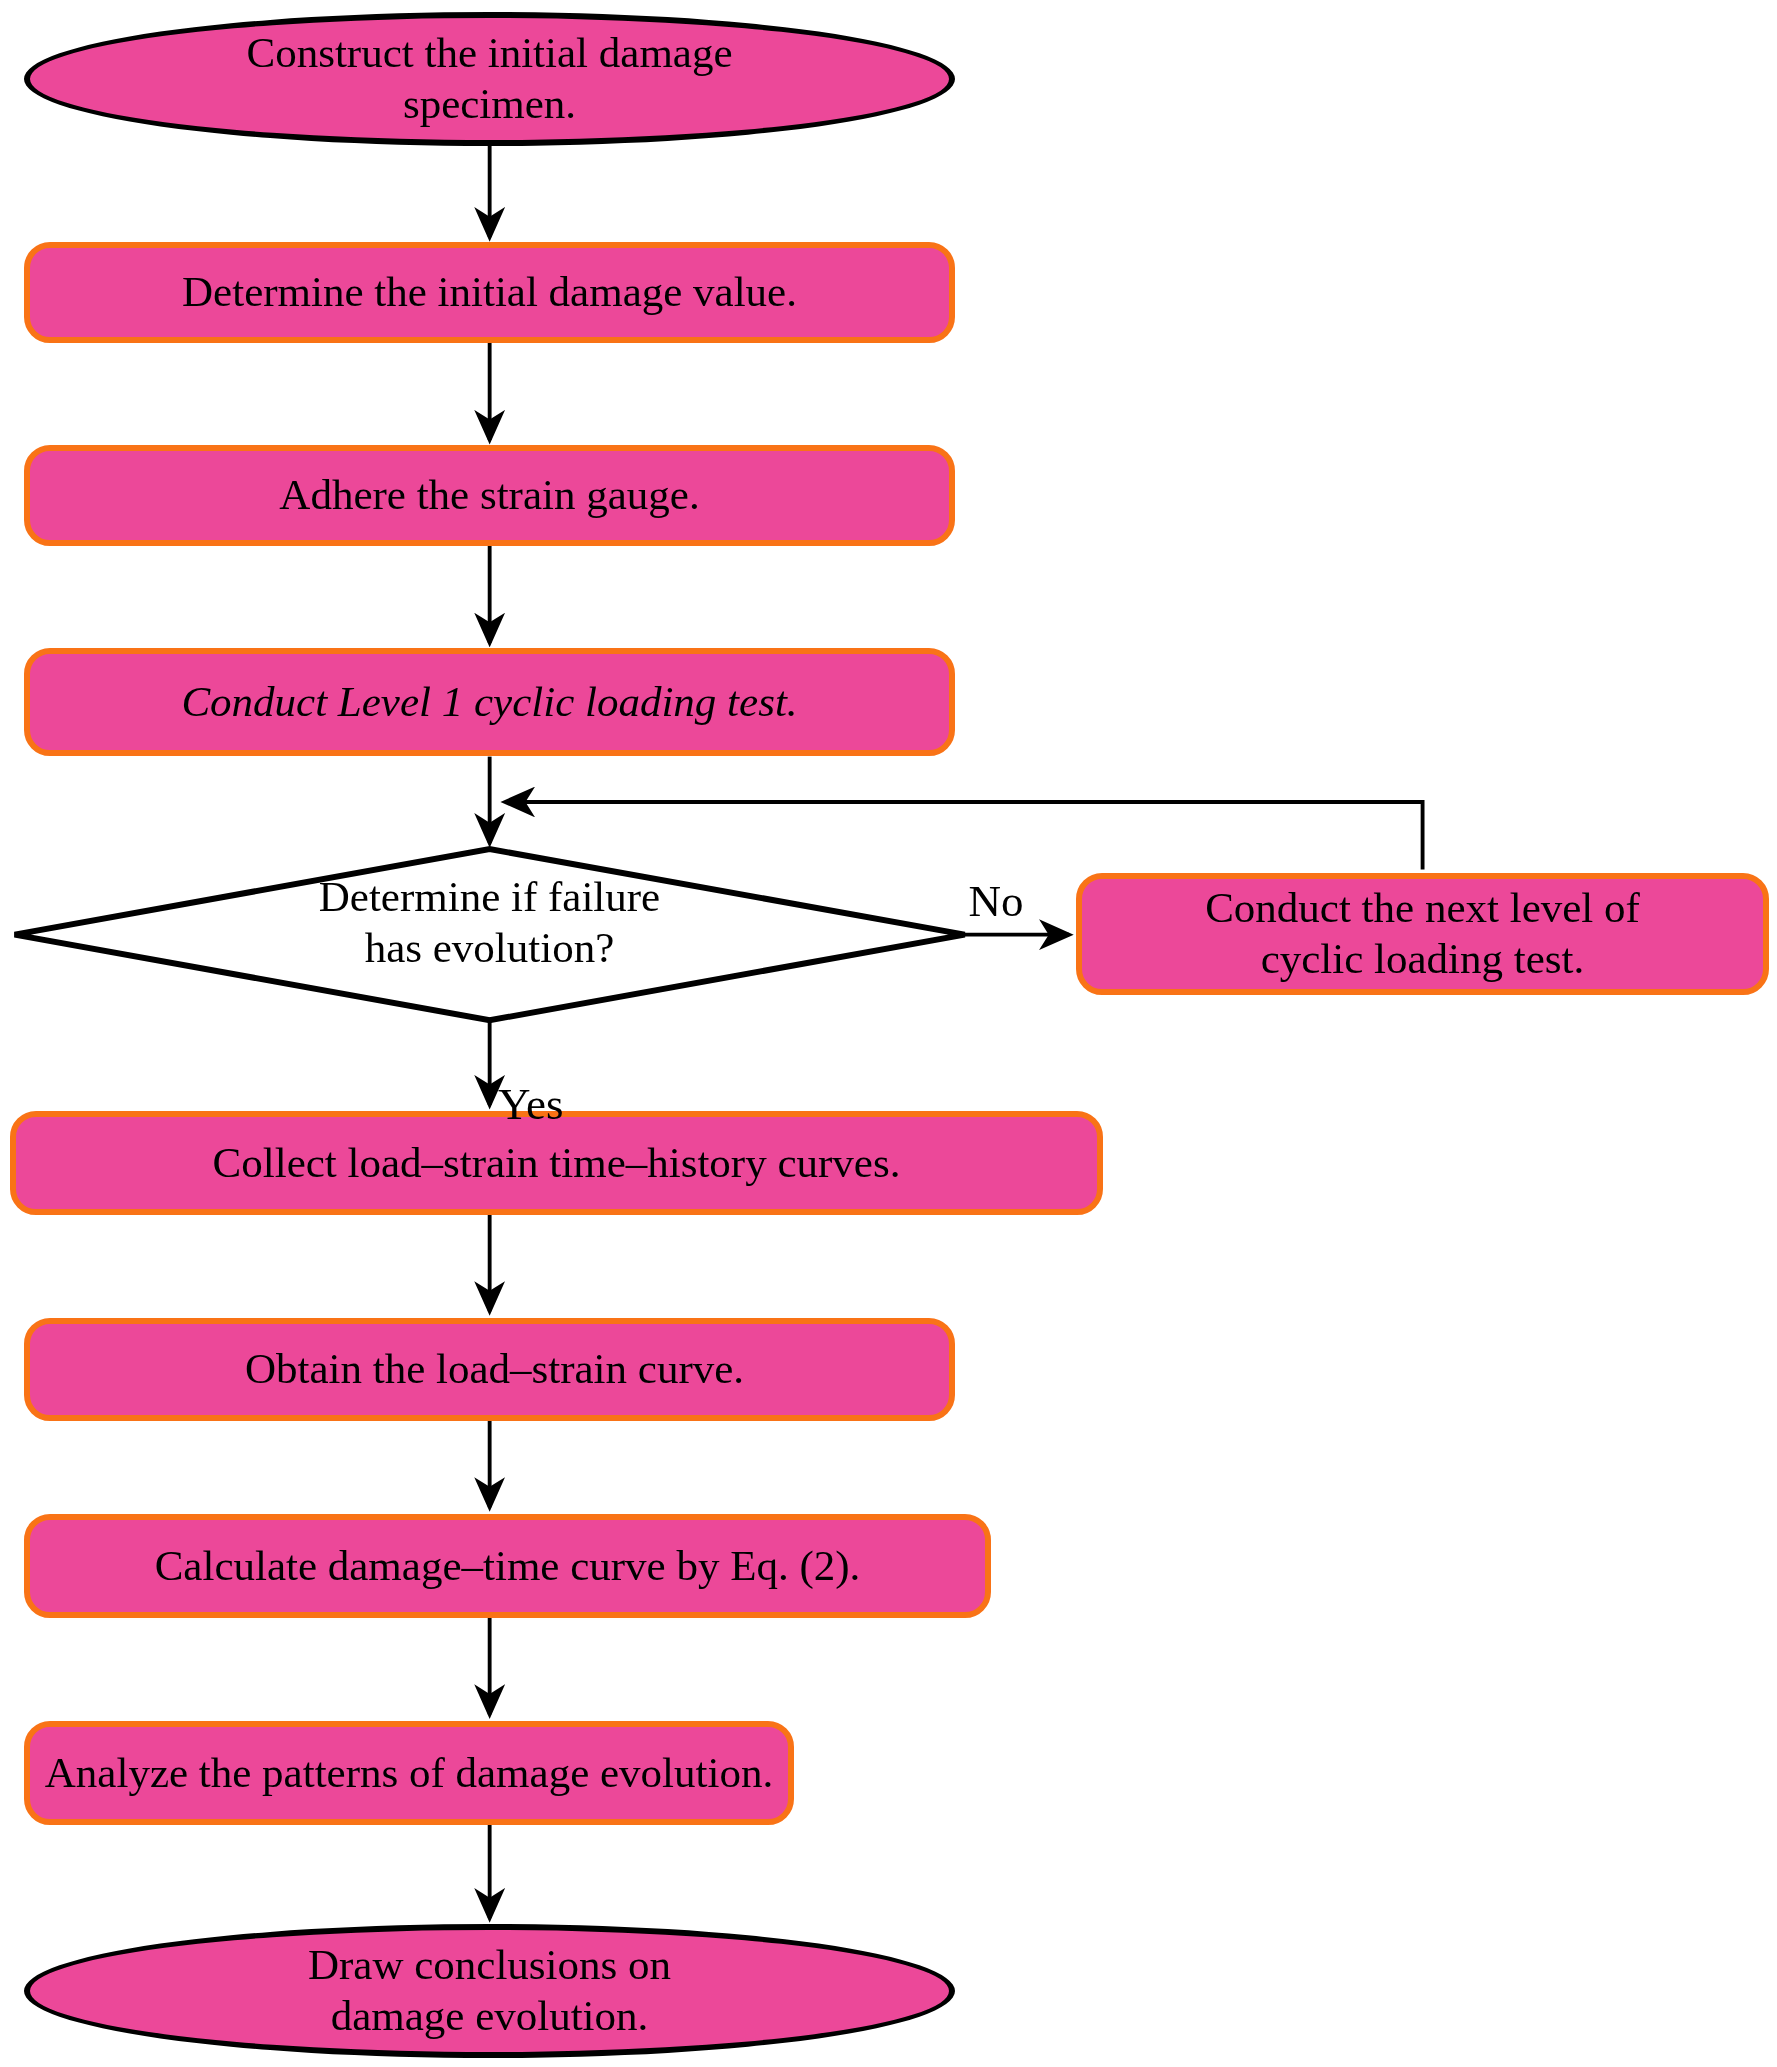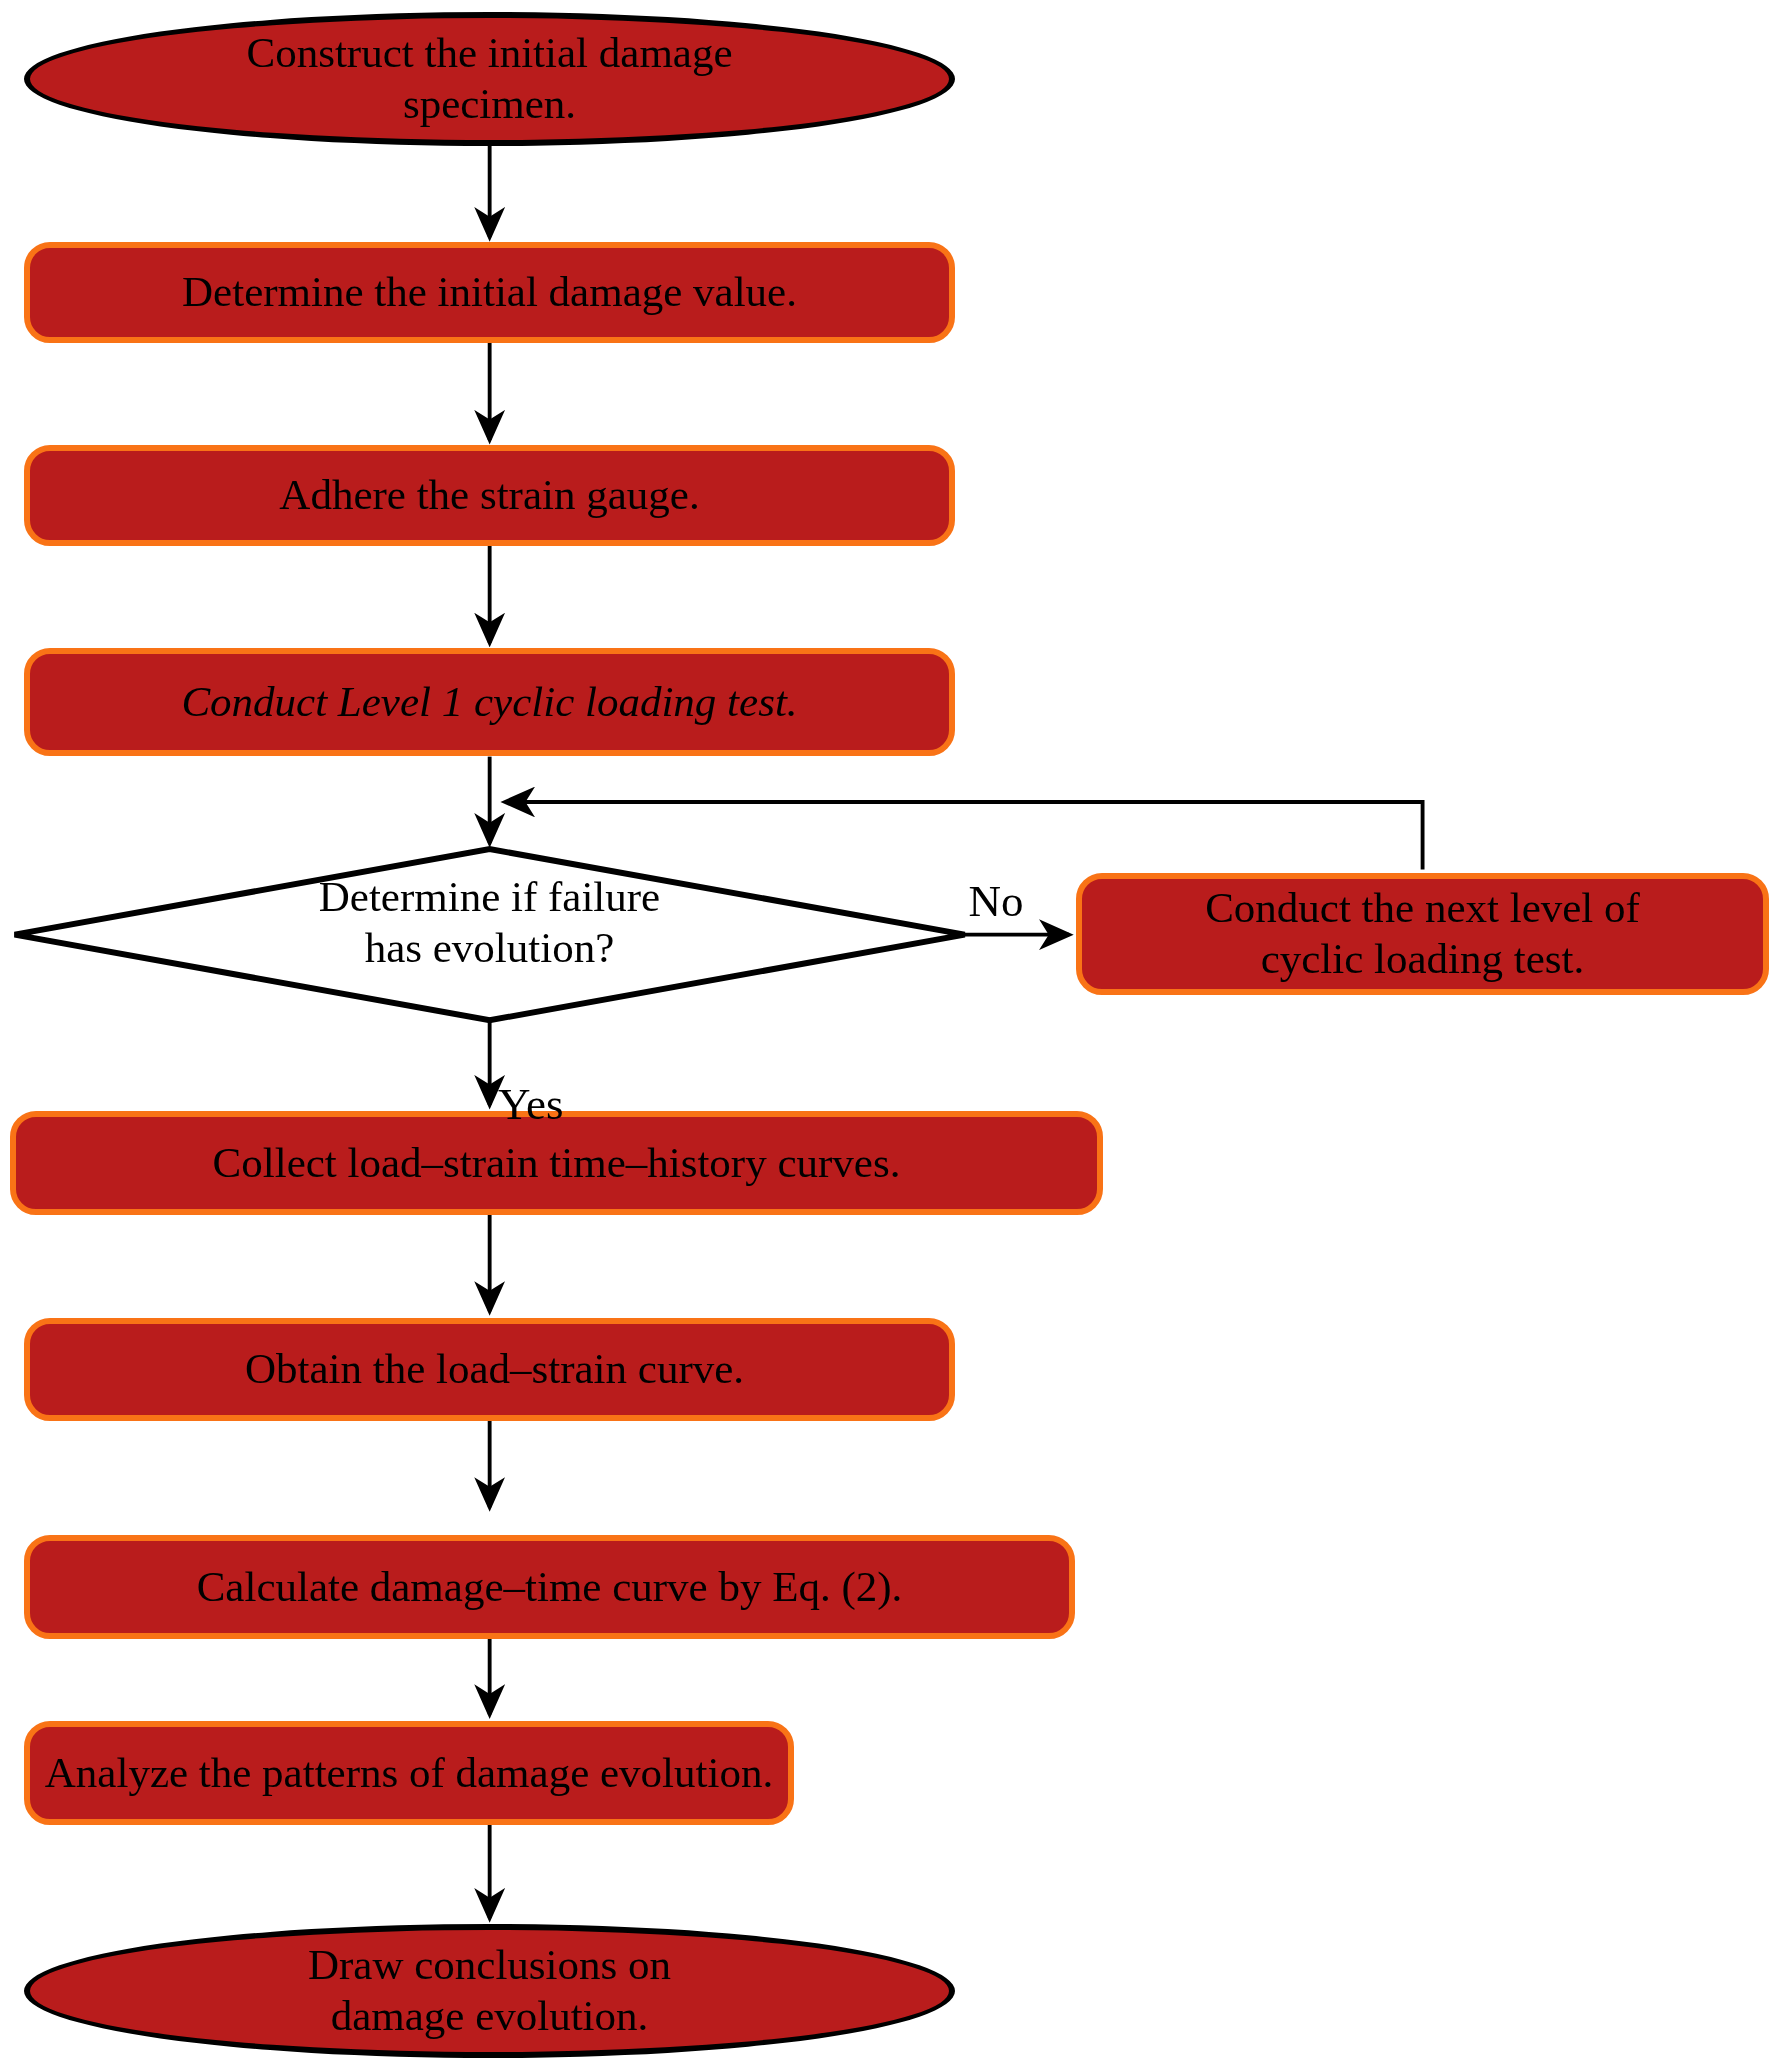--- a/index.html
+++ b/index.html
@@ -17,21 +17,21 @@
   .node {
     position: absolute;
     box-sizing: border-box;
     z-index: 2;
     display: flex;
     align-items: center;
     justify-content: center;
     text-align: center;
     font-size: 43px;
     line-height: 1.18;
-    background: #b91c1c;
+    background: #ec4899;
     white-space: pre-line;
   }
   .rect { border: 6px solid #f97316; border-radius: 26px; }
   .oval { border: 6px solid #000000; border-radius: 50%; }
   .bare { background: transparent; z-index: 3; }
   .edge-label {
     position: absolute;
     z-index: 3;
     font-size: 45px;
     white-space: pre;
@@ -76,21 +76,21 @@
   <div class="node bare" style="left:98px; top:852px; width:783px; height:141px;">Determine if failure
 has evolution?</div>
 
   <div class="node rect" style="left:1076px; top:873px; width:693px; height:122px;">Conduct the next level of
 cyclic loading test.</div>
 
   <div class="node rect" style="left:10px; top:1111px; width:1093px; height:104px;">Collect load–strain time–history curves.</div>
 
   <div class="node rect" style="left:24px; top:1318px; width:931px; height:103px;padding-left:10px;">Obtain the load–strain curve.</div>
 
-  <div class="node rect" style="left:24px; top:1514px; width:1051px; height:104px;margin-top:21px;">Calculate damage–time curve by Eq. (2).</div>
+  <div class="node rect" style="left:24px; top:1514px; width:967px; height:104px;">Calculate damage–time curve by Eq. (2).</div>
 
   <div class="node rect" style="left:24px; top:1721px; width:770px; height:104px;">Analyze the patterns of damage evolution.</div>
 
   <div class="node oval" style="left:24px; top:1924px; width:931px; height:134px;">Draw conclusions on
 damage evolution.</div>
 
   <div class="edge-label" style="left:949px; top:875px; width:94px; text-align:center;">No</div>
 
   <div class="edge-label" style="left:498px; top:1046px; width:120px; text-align:left;margin-top:32px;">Yes</div>
 

